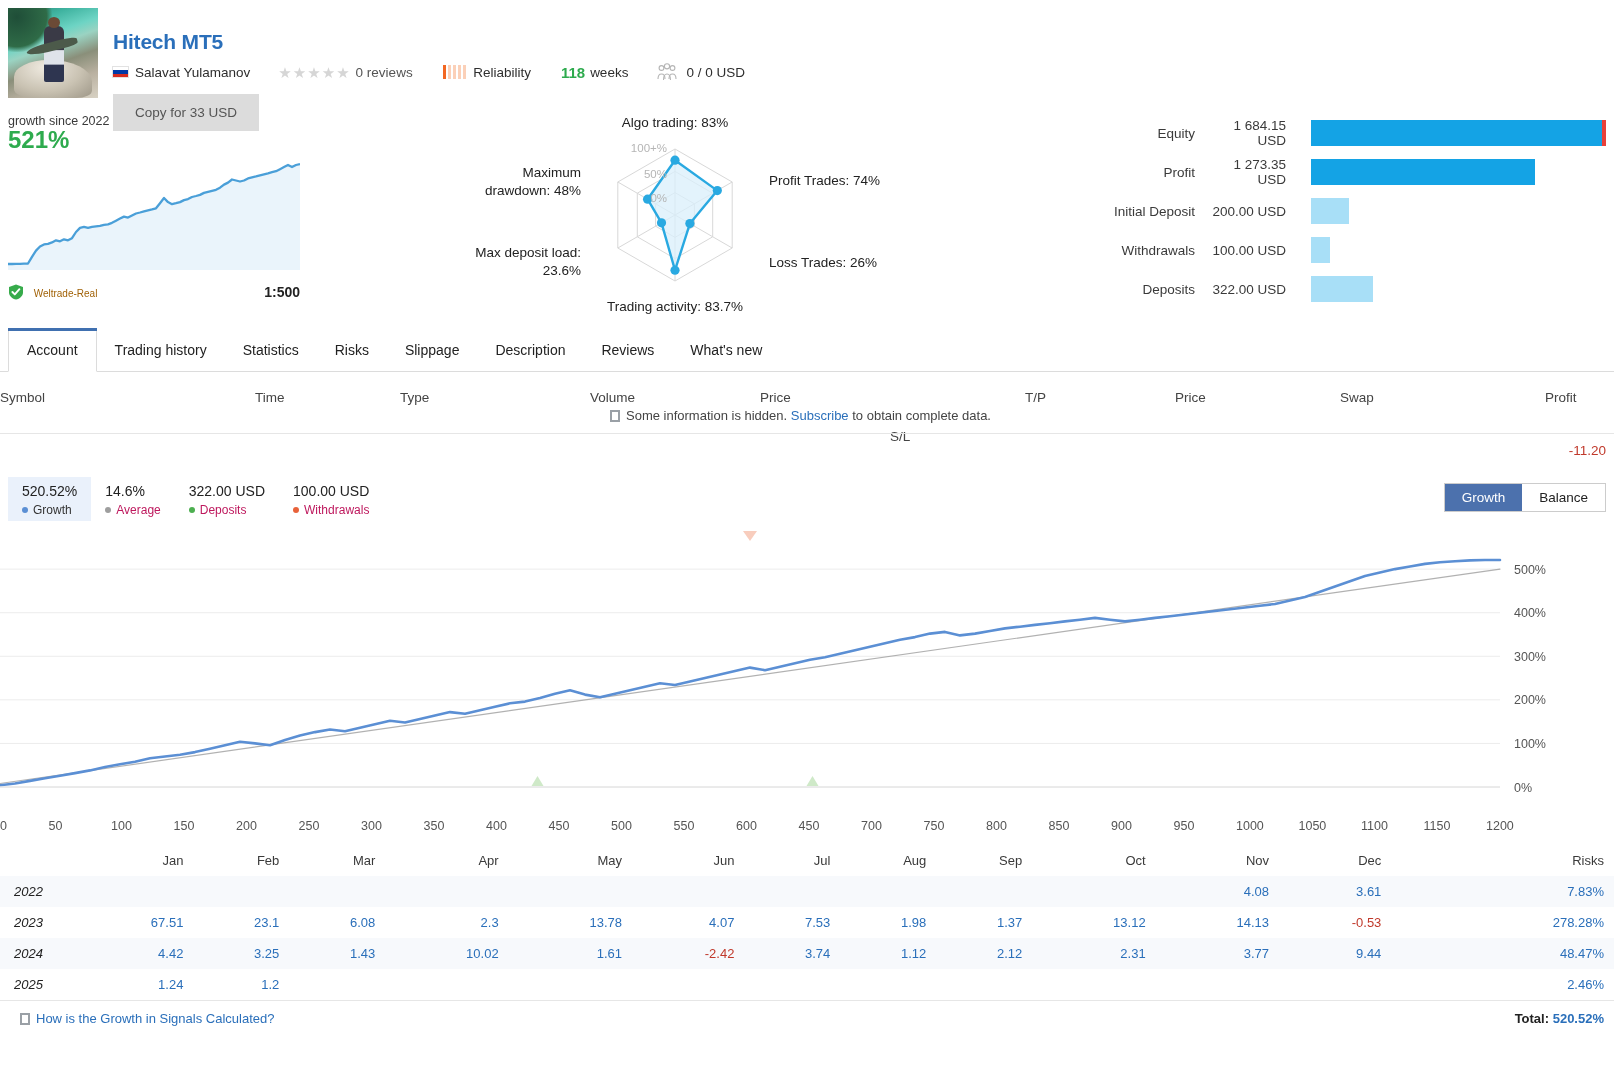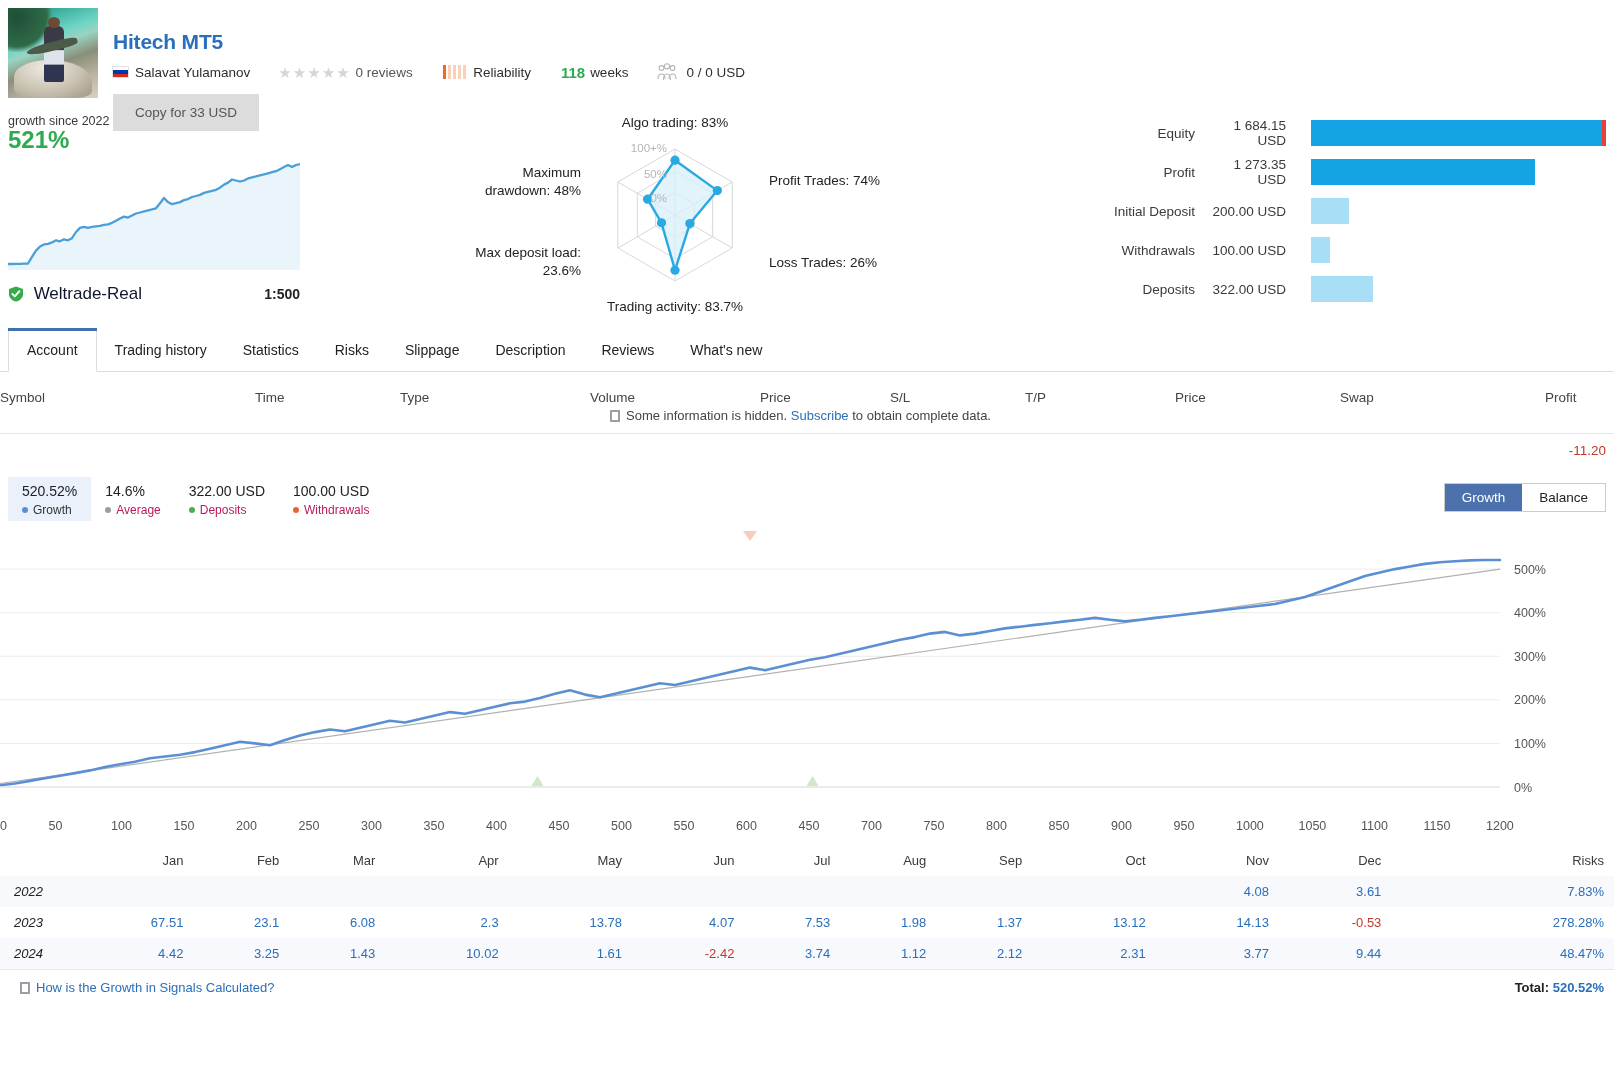--- a/index.html
+++ b/index.html
@@ -72,21 +72,21 @@
 
   
   .summary { position:relative; height:218px; }
 
   
   .spark-block { position:absolute; left:8px; top:2px; width:300px; }
   .spark-since { font-size:12.5px; color:#3a3a3a; }
   .spark-pct { font-size:24px; font-weight:bold; color:#2eab4e; line-height:1.05; margin-top:-1px;}
   .spark-svg { display:block; margin-top:-4px; }
   .broker-row { position:absolute; left:0; top:170px; width:292px; display:flex; justify-content:space-between; align-items:center; }
-  .broker-name { color:#0f172a; font-size:17px; }
+  .broker-name { color:#a16207; font-size:10px; }
   .shield { display:inline-block; vertical-align:-3px; margin-right:6px; }
   .leverage { font-weight:bold; font-size:14px; color:#222; }
 
   
   .radar-block { position:absolute; left:460px; top:0px; width:430px; height:218px; }
 
   
   .bars-block { position:absolute; left:1045px; top:8px; right:8px; }
   .bar-row { display:flex; align-items:center; height:26px; margin-bottom:13px; }
   .bar-label { width:166px; text-align:right; font-size:13.5px; color:#3a3a3a; padding-right:16px; }
@@ -329,21 +329,21 @@
     <div class="tab">What's new</div>
   </div>
 
 <div>
   <div class="trade-head" id="trade-head" style="position: relative; height: 28px;">
       <div class="th" style="position: absolute; left: 0px;">Symbol</div>
       <div class="th" style="position: absolute; left: 255px;">Time</div>
       <div class="th" style="position: absolute; left: 400px;">Type</div>
       <div class="th" style="position: absolute; left: 590px;">Volume</div>
       <div class="th" style="position: absolute; left: 760px;">Price</div>
-      <div class="th" style="position: absolute; left: 890px;">S/L</div>
+      <div class="th" style="position: absolute; left: 890px; margin-top: 39px;">S/L</div>
       <div class="th" style="position: absolute; left: 1025px;">T/P</div>
       <div class="th" style="position: absolute; left: 1175px;">Price</div>
       <div class="th" style="position: absolute; left: 1340px;">Swap</div>
       <div class="th" style="position: absolute; left: 1545px;">Profit</div>
     </div>
   <div class="hidden-note">
     <span class="ico"></span><span>Some information is hidden.</span>
     <a href="#">Subscribe</a>
     <span>to obtain complete data.</span>
   </div>
@@ -488,20 +488,36 @@
         <td>1.61</td>
         <td class="neg">-2.42</td>
         <td>3.74</td>
         <td>1.12</td>
         <td>2.12</td>
         <td>2.31</td>
         <td>3.77</td>
         <td>9.44</td>
         <td class="total">48.47%</td>
       </tr>
+      <tr>
+        <td class="year-cell">2025</td>
+        <td>1.24</td>
+        <td>1.2</td>
+        <td></td>
+        <td></td>
+        <td></td>
+        <td></td>
+        <td></td>
+        <td></td>
+        <td></td>
+        <td></td>
+        <td></td>
+        <td></td>
+        <td class="total">2.46%</td>
+      </tr>
     </tbody>
 </table>
 <div class="mt-foot">
   <a class="howlink" href="#"><span class="ico"></span><span>How is the Growth in Signals Calculated?</span></a>
   <div class="totalpct">
     <span>Total:</span>
     <b>520.52%</b>
   </div>
 </div>
 

